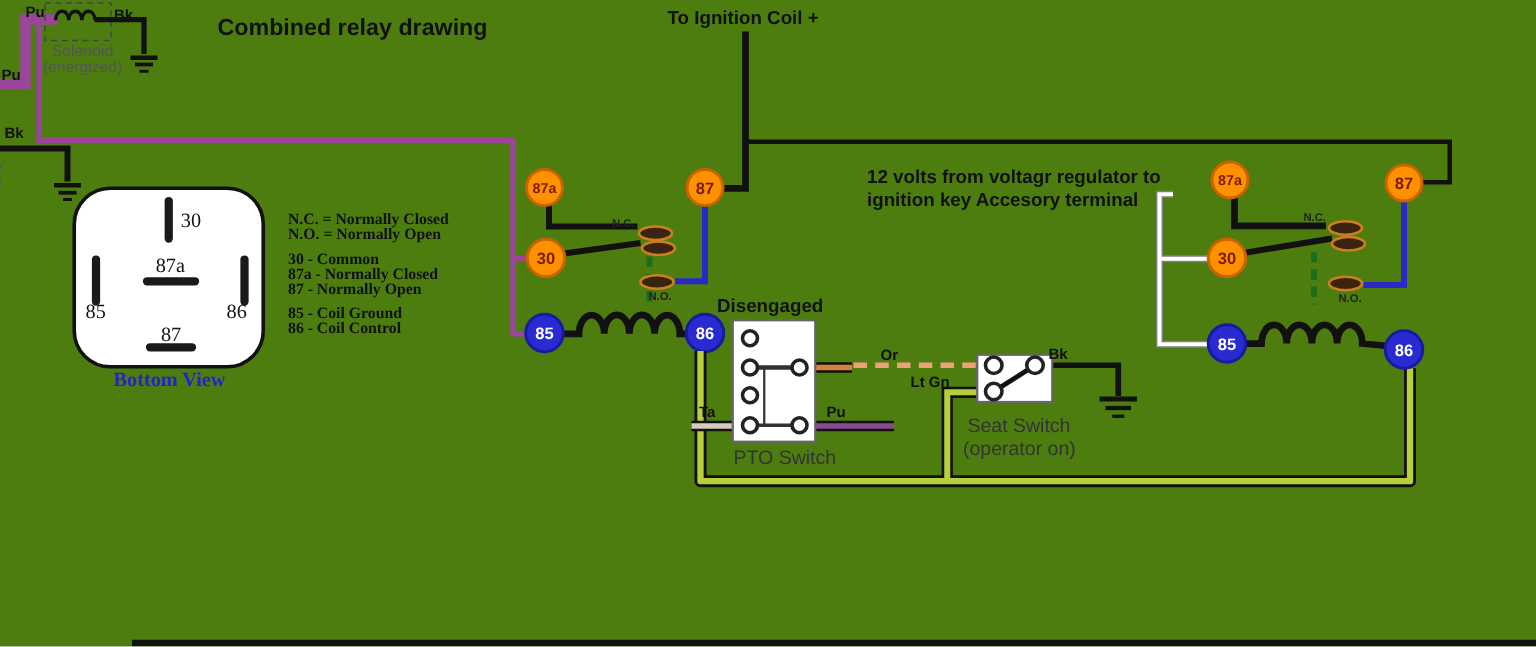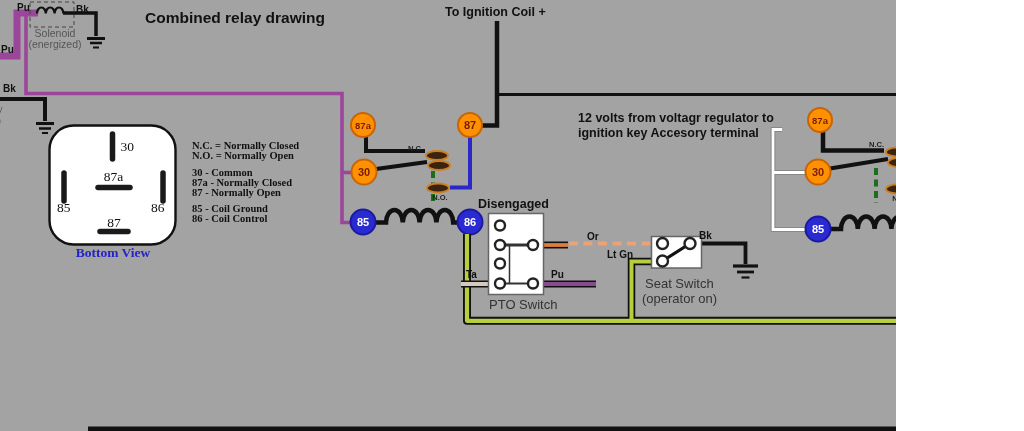--- a/index.html
+++ b/index.html
@@ -1,16 +1,16 @@
 <!DOCTYPE html>
 <html><head>
 <meta charset="utf-8">
 <style>
   html,body{margin:0;padding:0;background:#fff;}
-  #stage{position:relative;width:896px;height:431px;background:#a3a3a3;overflow:hidden;
+  #stage{position:relative;width:1024px;height:431px;background:#4d7c0f;overflow:hidden;
          font-family:"Liberation Sans",sans-serif;}
   svg{position:absolute;left:0;top:0;}
   text{fill:#111;}
   .title   {font:bold 15.5px "Liberation Sans",sans-serif;}
   .note    {font:bold 12.5px "Liberation Sans",sans-serif;}
   .wirelbl {font:bold 10px "Liberation Sans",sans-serif;}
   .caption {font:13px "Liberation Sans",sans-serif;fill:#333;}
   .legendt {font:bold 10.5px "Liberation Serif",serif;}
   .pin     {font:13.5px "Liberation Serif",serif;}
   .bv      {font:bold 13.5px "Liberation Serif",serif;fill:#2323cc;}

